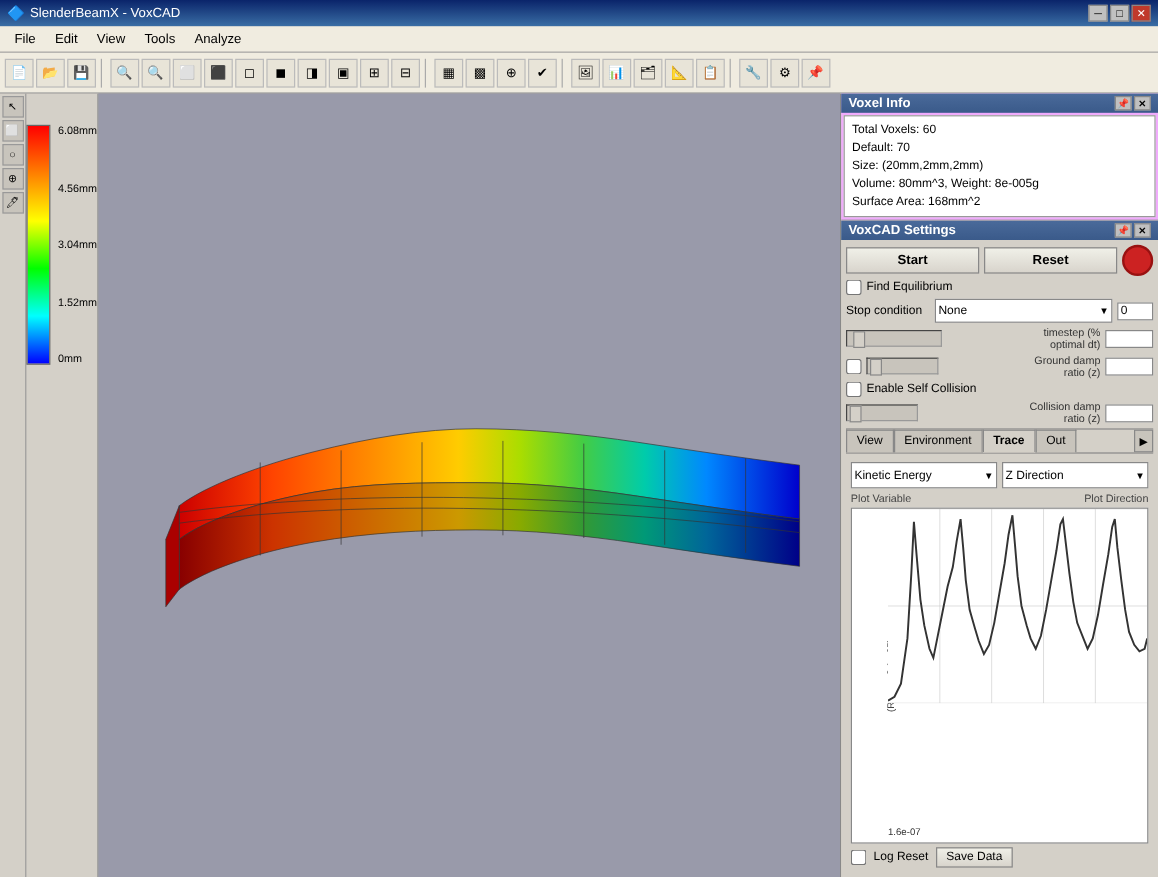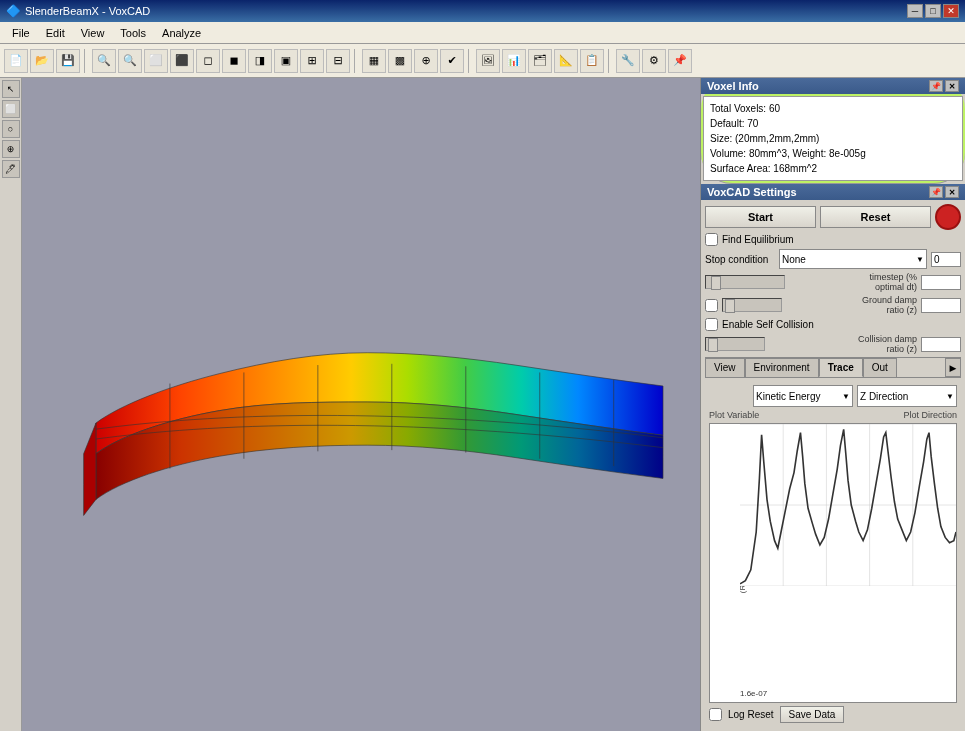--- a/index.html
+++ b/index.html
@@ -132,23 +132,22 @@
     .right-panel {
       width: 265px;
       background: #d4d0c8;
       border-left: 1px solid #888;
       display: flex;
       flex-direction: column;
     }
 
     
     .voxel-info-panel {
-      background: #bef264;
+      background: #f0abfc;
       border-bottom: 1px solid #999;
-      border-radius: 31px;
     }
     .panel-header {
       background: linear-gradient(to bottom, #4a6a9a, #3a5a8a);
       color: white;
       padding: 2px 6px;
       display: flex;
       align-items: center;
       justify-content: space-between;
       font-size: 11px;
       font-weight: bold;
@@ -276,21 +275,20 @@
     .trace-panel {
       padding: 4px;
       flex: 1;
       display: flex;
       flex-direction: column;
       gap: 3px;
     }
     .dropdown-row {
       display: flex;
       gap: 4px;
-      margin-left: 44px;
     }
     .dropdown {
       flex: 1;
       height: 22px;
       background: white;
       border: 1px solid #888;
       font-size: 10px;
       padding: 0 2px;
       display: flex;
       align-items: center;
@@ -418,20 +416,32 @@
   <div class="left-panel">
 
     <div class="tool-sidebar">
       <div class="tool-btn">↖</div>
       <div class="tool-btn">⬜</div>
       <div class="tool-btn">○</div>
       <div class="tool-btn">⊕</div>
       <div class="tool-btn">🖊</div>
     </div>
 
+    <div class="color-scale-panel">
+      <div style="display:flex; align-items:flex-start; gap:4px; margin-top:20px;">
+        <div class="color-gradient"></div>
+        <div class="scale-labels">
+          <span>6.08mm</span>
+          <span>4.56mm</span>
+          <span>3.04mm</span>
+          <span>1.52mm</span>
+          <span>0mm</span>
+        </div>
+      </div>
+    </div>
 
     <div class="viewport">
       
       <svg width="100%" height="100%" viewBox="0 0 550 400">
 
         <defs>
           <linearGradient id="beamGrad" x1="0%" y1="0%" x2="100%" y2="0%">
             <stop offset="0%" style="stop-color:#cc0000"></stop>
             <stop offset="15%" style="stop-color:#ff4400"></stop>
             <stop offset="30%" style="stop-color:#ff8800"></stop>

